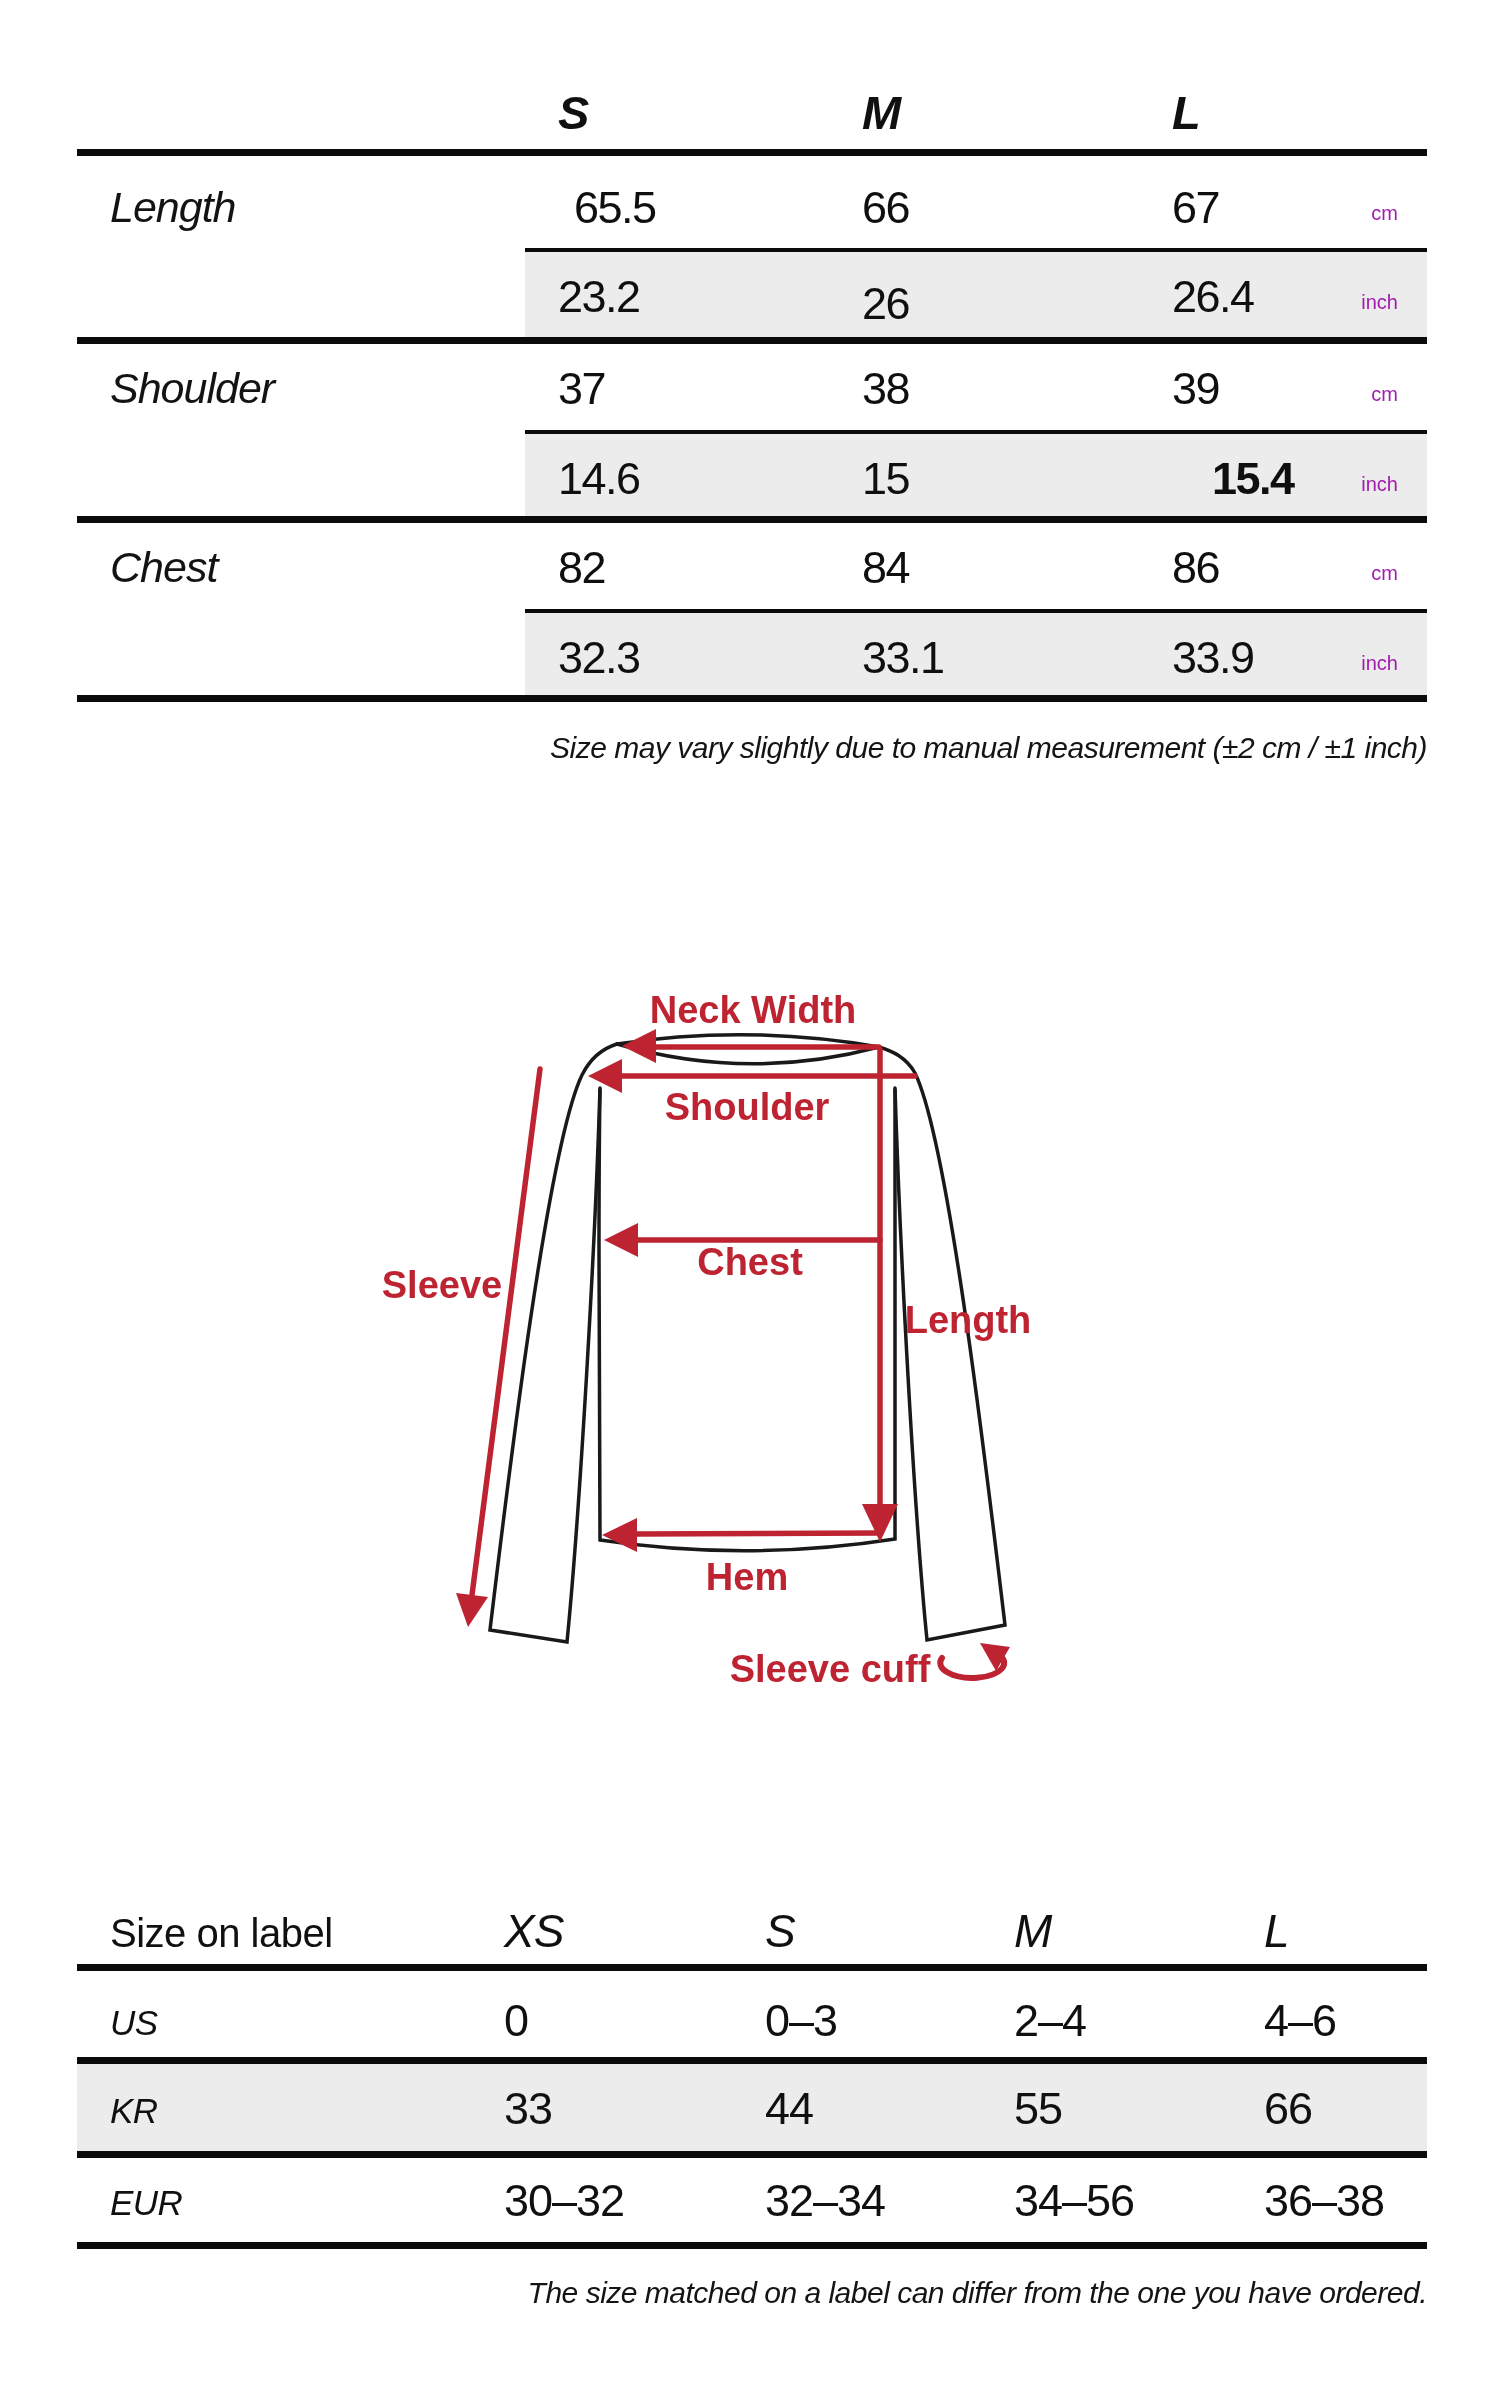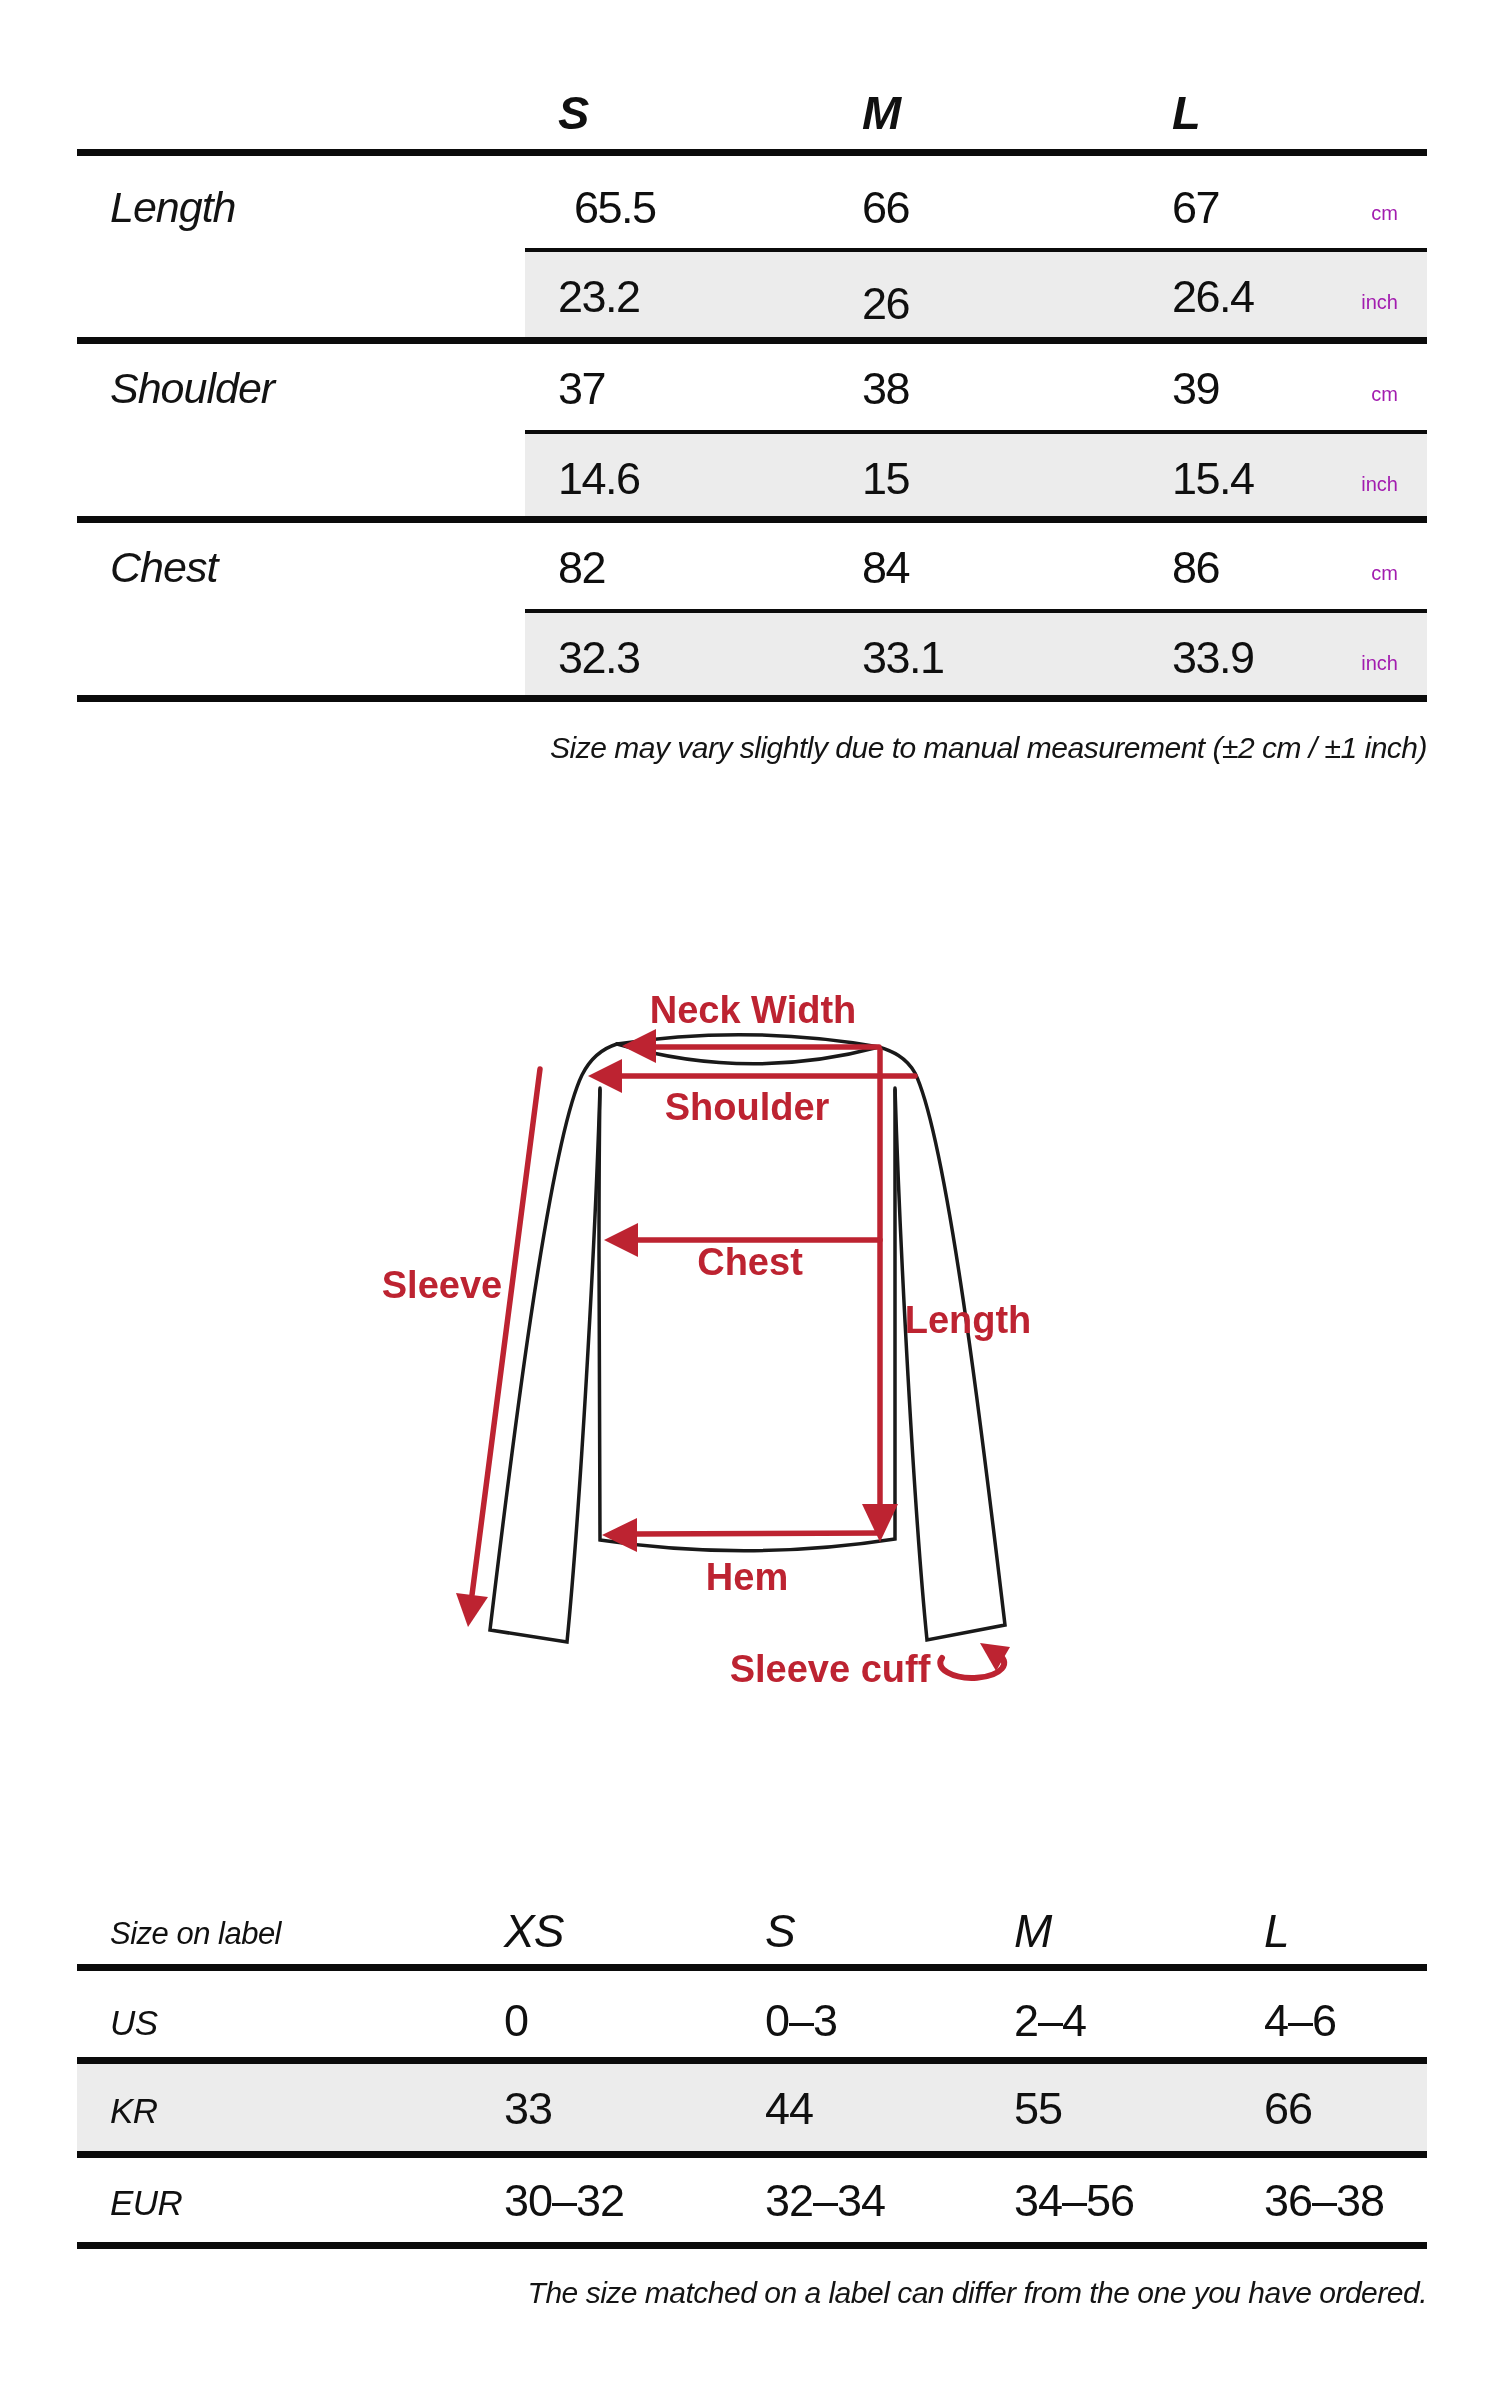--- a/index.html
+++ b/index.html
@@ -10,21 +10,21 @@
   
   .size-hdr{font-style:italic;font-weight:bold;font-size:47px;letter-spacing:-1px;}
   .row-label{font-style:italic;font-size:43px;letter-spacing:-1px;color:#131313;}
   .num{font-size:45px;letter-spacing:-1.5px;color:#0f0f0f;}
   .unit{font-size:20px;color:#a21caf;width:140px;text-align:right;}
   .thick{height:7px;background:#0b0b0b;}
   .thin{height:4px;background:#0b0b0b;}
   .shade{background:#ececec;}
   .note{font-style:italic;font-size:30px;color:#141414;text-align:right;width:1100px;letter-spacing:-0.5px;}
   
-  .conv-corner{font-style:italic;font-size:31px;letter-spacing:-0.5px;}
+  .conv-corner{font-size:40px;letter-spacing:-0.5px;}
   .conv-size{font-style:italic;font-size:46px;letter-spacing:-1px;}
   .conv-label{font-style:italic;font-size:35px;letter-spacing:-0.5px;}
   .conv-val{font-size:45px;letter-spacing:-1px;}
   
   .diag-label{font-family:"Liberation Sans",sans-serif;font-weight:bold;font-size:38px;fill:#bd2331;}
 </style>
 </head>
 <body>
 
 <div id="page">
@@ -51,21 +51,21 @@
 
     <div class="abs shade" style="left:525px;top:432px;width:902px;height:87px;"></div>
     <div class="abs thin" style="left:525px;top:430px;width:902px;"></div>
     <div class="abs ct row-label" style="left:110px;top:388px;">Shoulder</div>
     <div class="abs ct num" style="left:558px;top:388px;">37</div>
     <div class="abs ct num" style="left:862px;top:388px;">38</div>
     <div class="abs ct num" style="left:1172px;top:388px;">39</div>
     <div class="abs ct unit" style="left:1258px;top:394px;">cm</div>
     <div class="abs ct num" style="left:558px;top:478px;">14.6</div>
     <div class="abs ct num" style="left:862px;top:478px;">15</div>
-    <div class="abs ct num" style="left:1172px;top:478px;">15.4</div>
+    <div class="abs ct num" style="left:1212px;top:478px;font-weight:bold;">15.4</div>
     <div class="abs ct unit" style="left:1258px;top:484px;">inch</div>
     <div class="abs thick" style="left:77px;top:516px;width:1350px;"></div>
 
     <div class="abs shade" style="left:525px;top:611px;width:902px;height:87px;"></div>
     <div class="abs thin" style="left:525px;top:609px;width:902px;"></div>
     <div class="abs ct row-label" style="left:110px;top:567px;">Chest</div>
     <div class="abs ct num" style="left:558px;top:567px;">82</div>
     <div class="abs ct num" style="left:862px;top:567px;">84</div>
     <div class="abs ct num" style="left:1172px;top:567px;">86</div>
     <div class="abs ct unit" style="left:1258px;top:573px;">cm</div>

